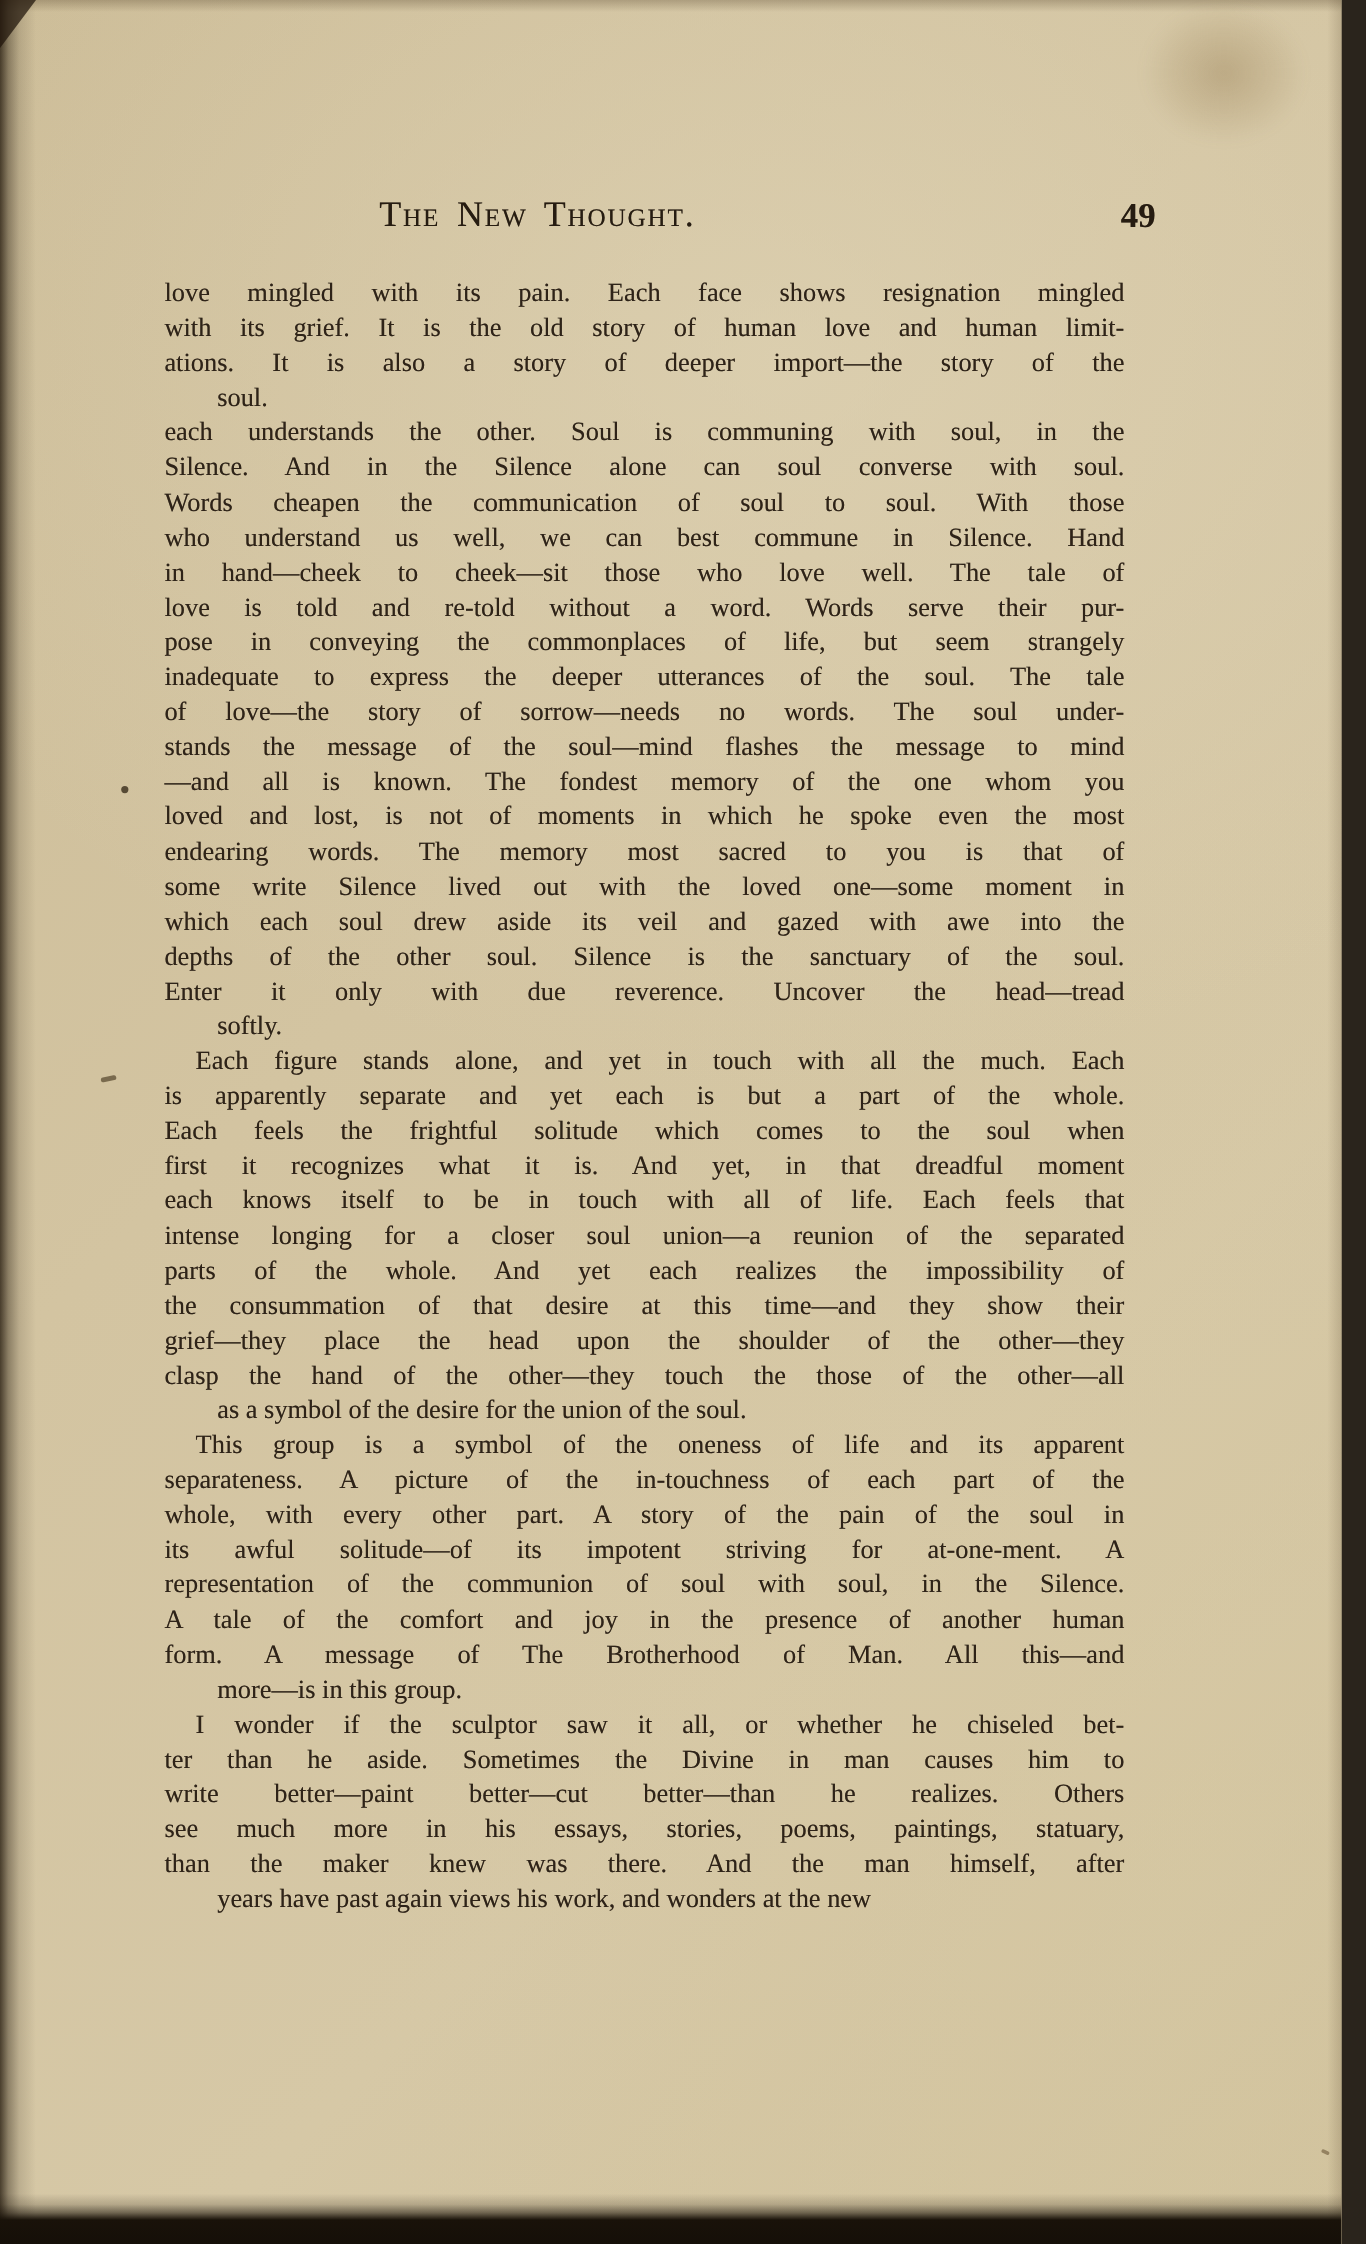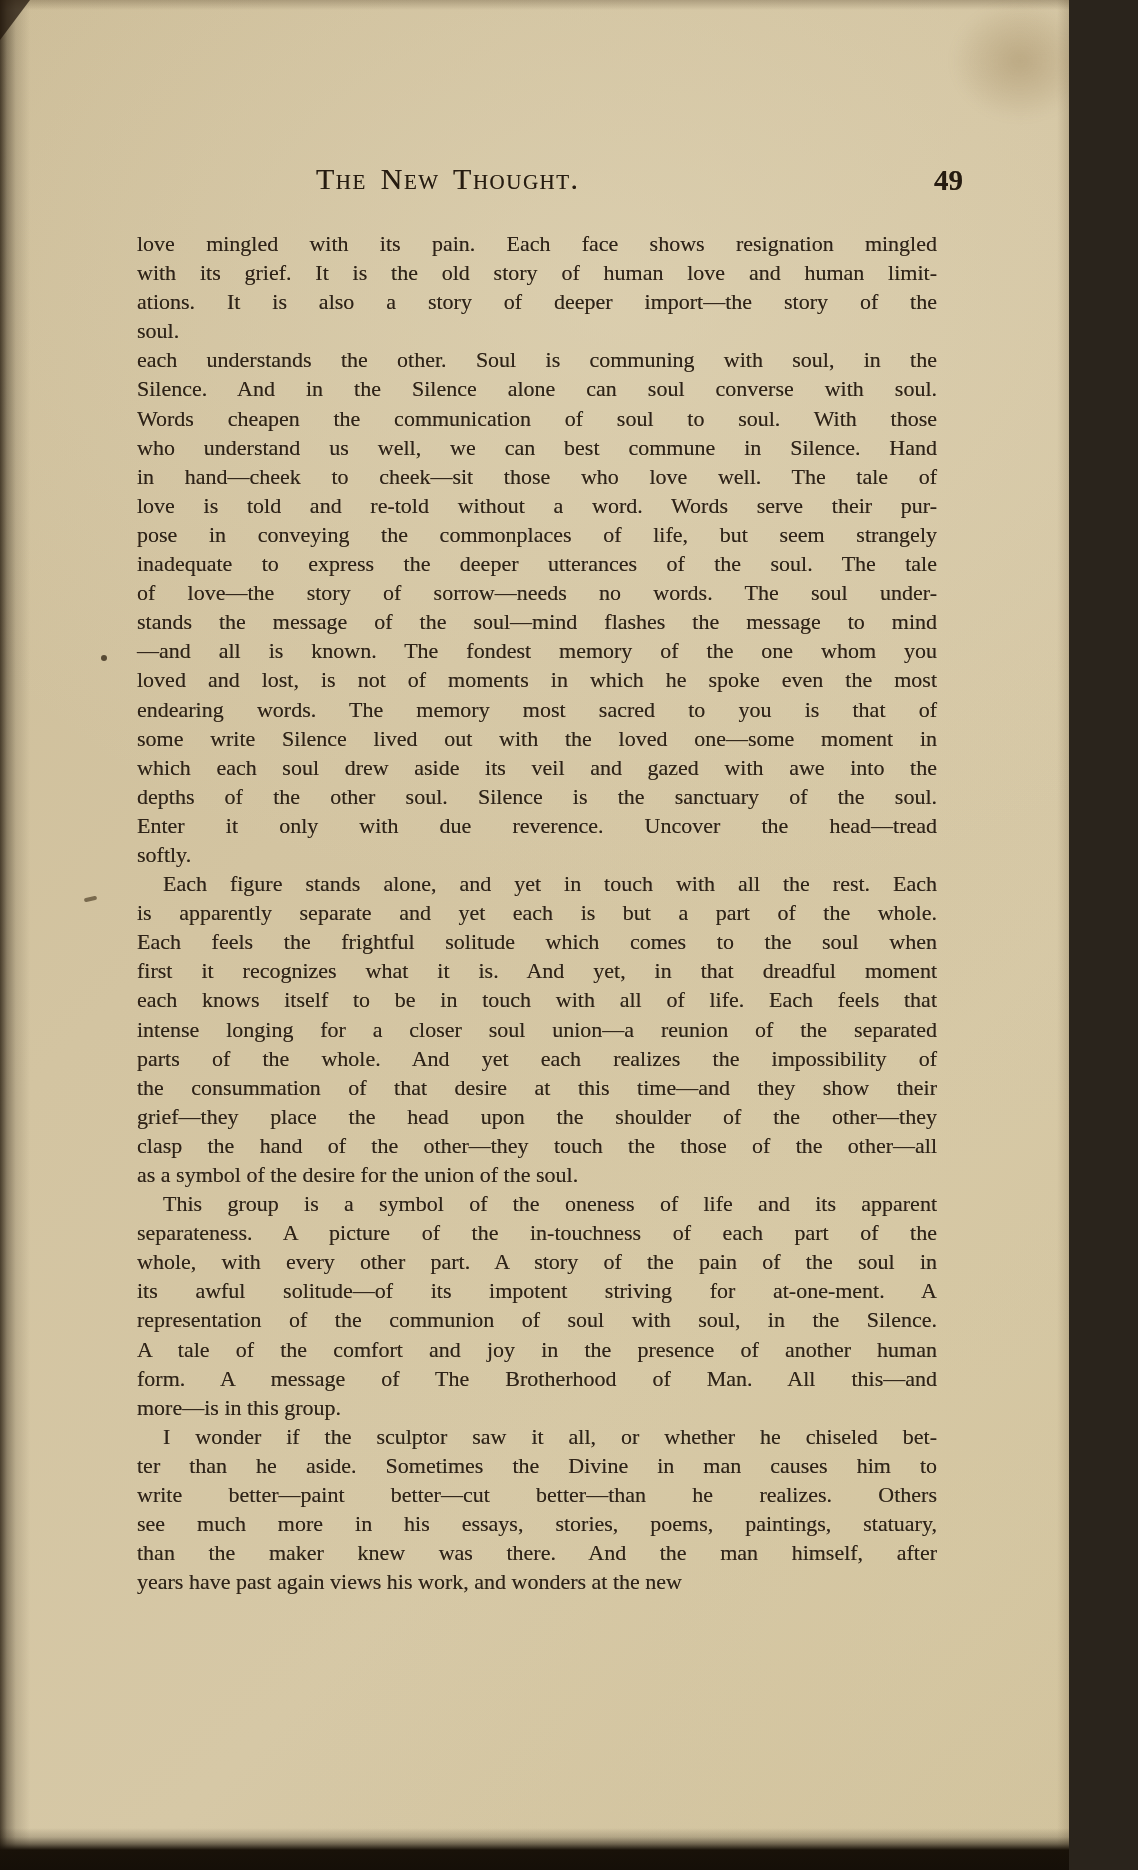--- a/index.html
+++ b/index.html
@@ -4,28 +4,27 @@
 <style>
   html, body {
     margin: 0;
     padding: 0;
     background: #2a241c;
     font-family: "Liberation Serif", "DejaVu Serif", serif;
   }
 
   .page {
     position: relative;
-    width: 1029px;
+    width: 1118px;
     height: 1870px;
     overflow: hidden;
     background:
       radial-gradient(1100px 850px at 58% 16%, rgba(226,215,186,0.55), rgba(226,215,186,0) 72%),
       radial-gradient(950px 1250px at 88% 82%, rgba(216,202,164,0.45), rgba(216,202,164,0) 75%),
       linear-gradient(135deg, #ccbc97 0%, #d3c4a1 38%, #d6c8a6 68%, #cfc09b 100%);
-    padding-left: 40px;
   }
 
   
   .edge-left {
     position: absolute; left: 0; top: 0; width: 30px; height: 100%;
     background: linear-gradient(to right,
       rgba(33,23,11,0.78) 0px,
       rgba(33,23,11,0.40) 7px,
       rgba(33,23,11,0.14) 16px,
       rgba(33,23,11,0) 30px);
@@ -88,21 +87,21 @@
     font-size: 22px;
     line-height: 29.1px;
     text-shadow: 0 0 0.5px rgba(46,35,24,0.5);
   }
   .paragraph { margin: 0; }
   .text-line {
     text-align: justify;
     text-align-last: justify;
     white-space: normal;
   }
-  .text-line.line-last { text-align-last: left; }
+  .text-line.line-last { text-align-last: left; margin-left: 44px; }
   .text-line.line-indent { text-indent: 26px; }
 </style>
 </head>
 <body>
 
 <div class="page">
 
   <div class="page-title">The New Thought.</div>
 
   <div class="page-number">49</div>
@@ -128,21 +127,21 @@
         <div class="text-line">—and all is known. The fondest memory of the one whom you</div>
         <div class="text-line">loved and lost, is not of moments in which he spoke even the most</div>
         <div class="text-line">endearing words. The memory most sacred to you is that of</div>
         <div class="text-line">some write Silence lived out with the loved one—some moment in</div>
         <div class="text-line">which each soul drew aside its veil and gazed with awe into the</div>
         <div class="text-line">depths of the other soul. Silence is the sanctuary of the soul.</div>
         <div class="text-line">Enter it only with due reverence. Uncover the head—tread</div>
         <div class="text-line line-last">softly.</div>
       </div>
       <div class="paragraph">
-        <div class="text-line line-indent">Each figure stands alone, and yet in touch with all the rest. Each</div>
+        <div class="text-line line-indent">Each figure stands alone, and yet in touch with all the much. Each</div>
         <div class="text-line">is apparently separate and yet each is but a part of the whole.</div>
         <div class="text-line">Each feels the frightful solitude which comes to the soul when</div>
         <div class="text-line">first it recognizes what it is. And yet, in that dreadful moment</div>
         <div class="text-line">each knows itself to be in touch with all of life. Each feels that</div>
         <div class="text-line">intense longing for a closer soul union—a reunion of the separated</div>
         <div class="text-line">parts of the whole. And yet each realizes the impossibility of</div>
         <div class="text-line">the consummation of that desire at this time—and they show their</div>
         <div class="text-line">grief—they place the head upon the shoulder of the other—they</div>
         <div class="text-line">clasp the hand of the other—they touch the those of the other—all</div>
         <div class="text-line line-last">as a symbol of the desire for the union of the soul.</div>

